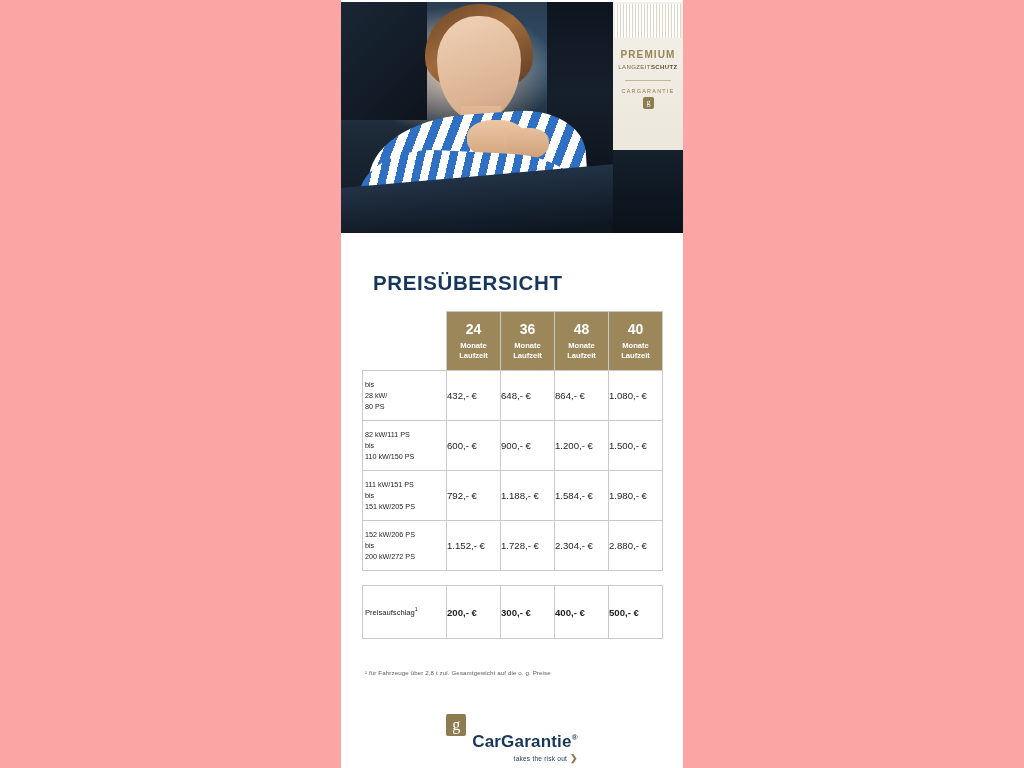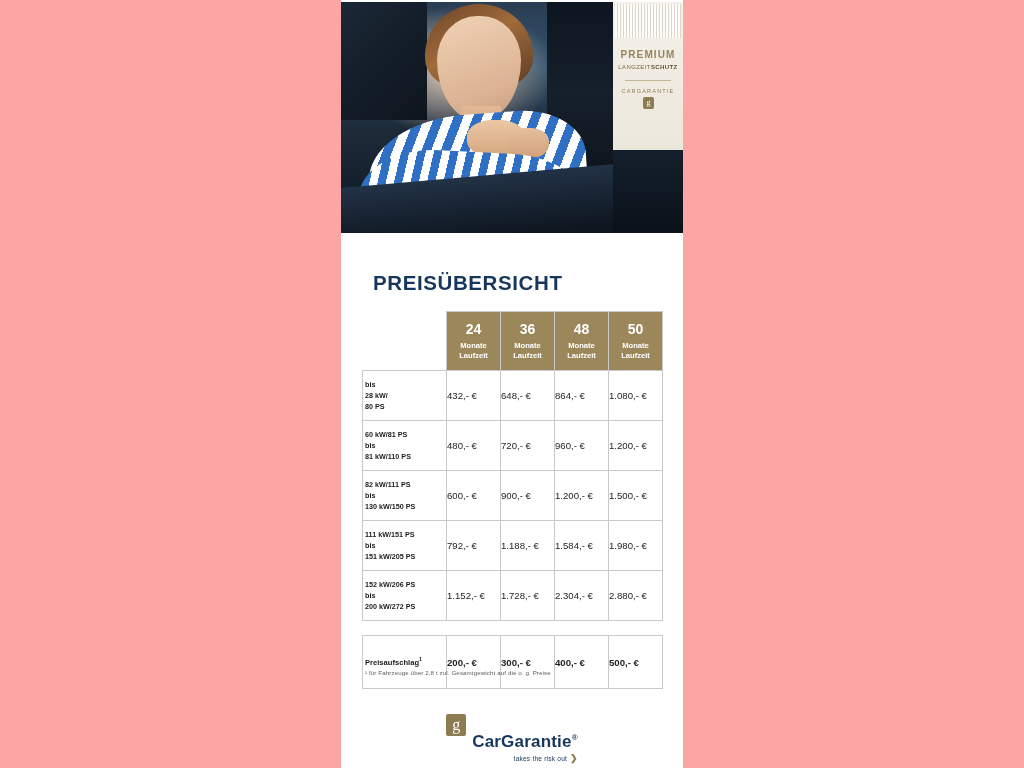--- a/index.html
+++ b/index.html
@@ -299,21 +299,21 @@
     margin-bottom: 2px;
   }
   thead th.term .w {
     display: block;
     font-size: 7.6px;
     font-weight: bold;
   }
 
   tbody td.rowlabel {
     font-size: 7.2px;
-    font-weight: bold;
+    font-weight: normal;
     line-height: 1.55;
     padding: 7px 2px;
     color: #1a1a1a;
   }
   tbody td.price {
     font-size: 9.6px;
     height: 49px;
   }
   tr.spacer td {
     border: none;
@@ -443,57 +443,46 @@
               <span class="num">36</span>
               <span class="w">Monate</span>
               <span class="w">Laufzeit</span>
             </th>
             <th class="term">
               <span class="num">48</span>
               <span class="w">Monate</span>
               <span class="w">Laufzeit</span>
             </th>
             <th class="term">
-              <span class="num">50</span>
+              <span class="num">40</span>
               <span class="w">Monate</span>
               <span class="w">Laufzeit</span>
             </th>
           </tr>
         </thead>
         <tbody>
 
           <tr>
             <td class="rowlabel">
               <div>bis</div>
               <div>28 kW/</div>
               <div>80 PS</div>
             </td>
             <td class="price">432,- €</td>
             <td class="price">648,- €</td>
             <td class="price">864,- €</td>
             <td class="price">1.080,- €</td>
           </tr>
 
-          <tr>
-            <td class="rowlabel">
-              <div>60 kW/81 PS</div>
-              <div>bis</div>
-              <div>81 kW/110 PS</div>
-            </td>
-            <td class="price">480,- €</td>
-            <td class="price">720,- €</td>
-            <td class="price">960,- €</td>
-            <td class="price">1.200,- €</td>
-          </tr>
 
           <tr>
             <td class="rowlabel">
               <div>82 kW/111 PS</div>
               <div>bis</div>
-              <div>130 kW/150 PS</div>
+              <div>110 kW/150 PS</div>
             </td>
             <td class="price">600,- €</td>
             <td class="price">900,- €</td>
             <td class="price">1.200,- €</td>
             <td class="price">1.500,- €</td>
           </tr>
 
           <tr>
             <td class="rowlabel">
               <div>111 kW/151 PS</div>

